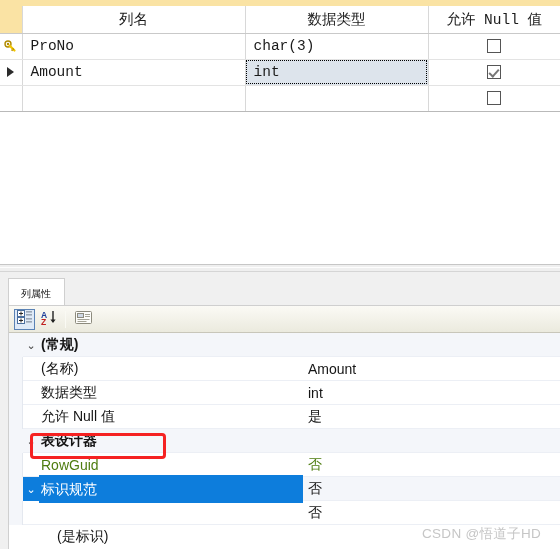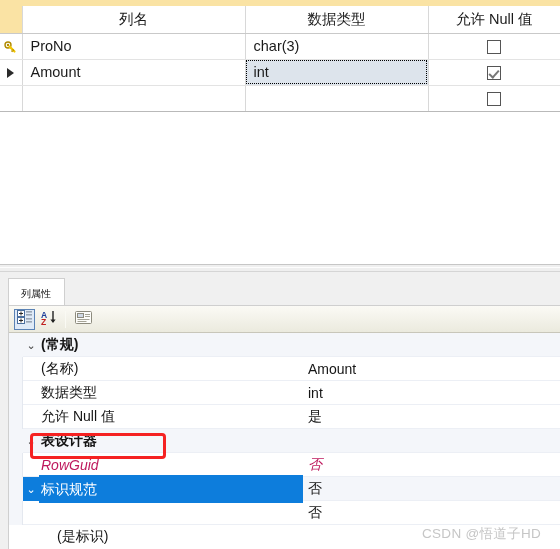--- a/index.html
+++ b/index.html
@@ -10,20 +10,21 @@
     font-family: "Liberation Sans", "DejaVu Sans", sans-serif;
     overflow: hidden;
   }
 
   
   #designer-grid {
     position: absolute;
     left: 0; top: 0;
     width: 560px; height: 134px;
     background: #ffffff;
+    font-family: Liberation Mono, monospace;
   }
   .grid-topband {
     position: absolute; left: 0; top: 0;
     width: 560px; height: 6px;
     background: #fae3a4;
   }
   .grid-table {
     position: absolute; left: 0; top: 6px;
     width: 560px;
     border-collapse: collapse;
@@ -199,21 +200,21 @@
     font-size: 14px;
     color: #151515;
     padding-left: 5px;
     white-space: nowrap;
     overflow: hidden;
   }
   .prow.category { background: #f4f6fa; }
   .prow.category .pname { font-weight: bold; }
   .prow.category .gutter { background: #f4f6fa; border-right: none; }
   .prow.indent .pname { padding-left: 18px; margin-top: 48px; }
-  .prow.dim .pname, .prow.dim .pval { color: #be185d; font-style: italic; }
+  .prow.dim .pname, .prow.dim .pval { color: #4d7c0f; }
   .prow.selected .pname {
     background: #0d7ddc;
     color: #ffffff;
     padding-top: 2px; padding-bottom: 2px;
     margin: -2px 0;
     line-height: 24px;
     font-weight: normal;
   }
   .prow.selected .expander { background: #0d7ddc; color:#fff; }
 

